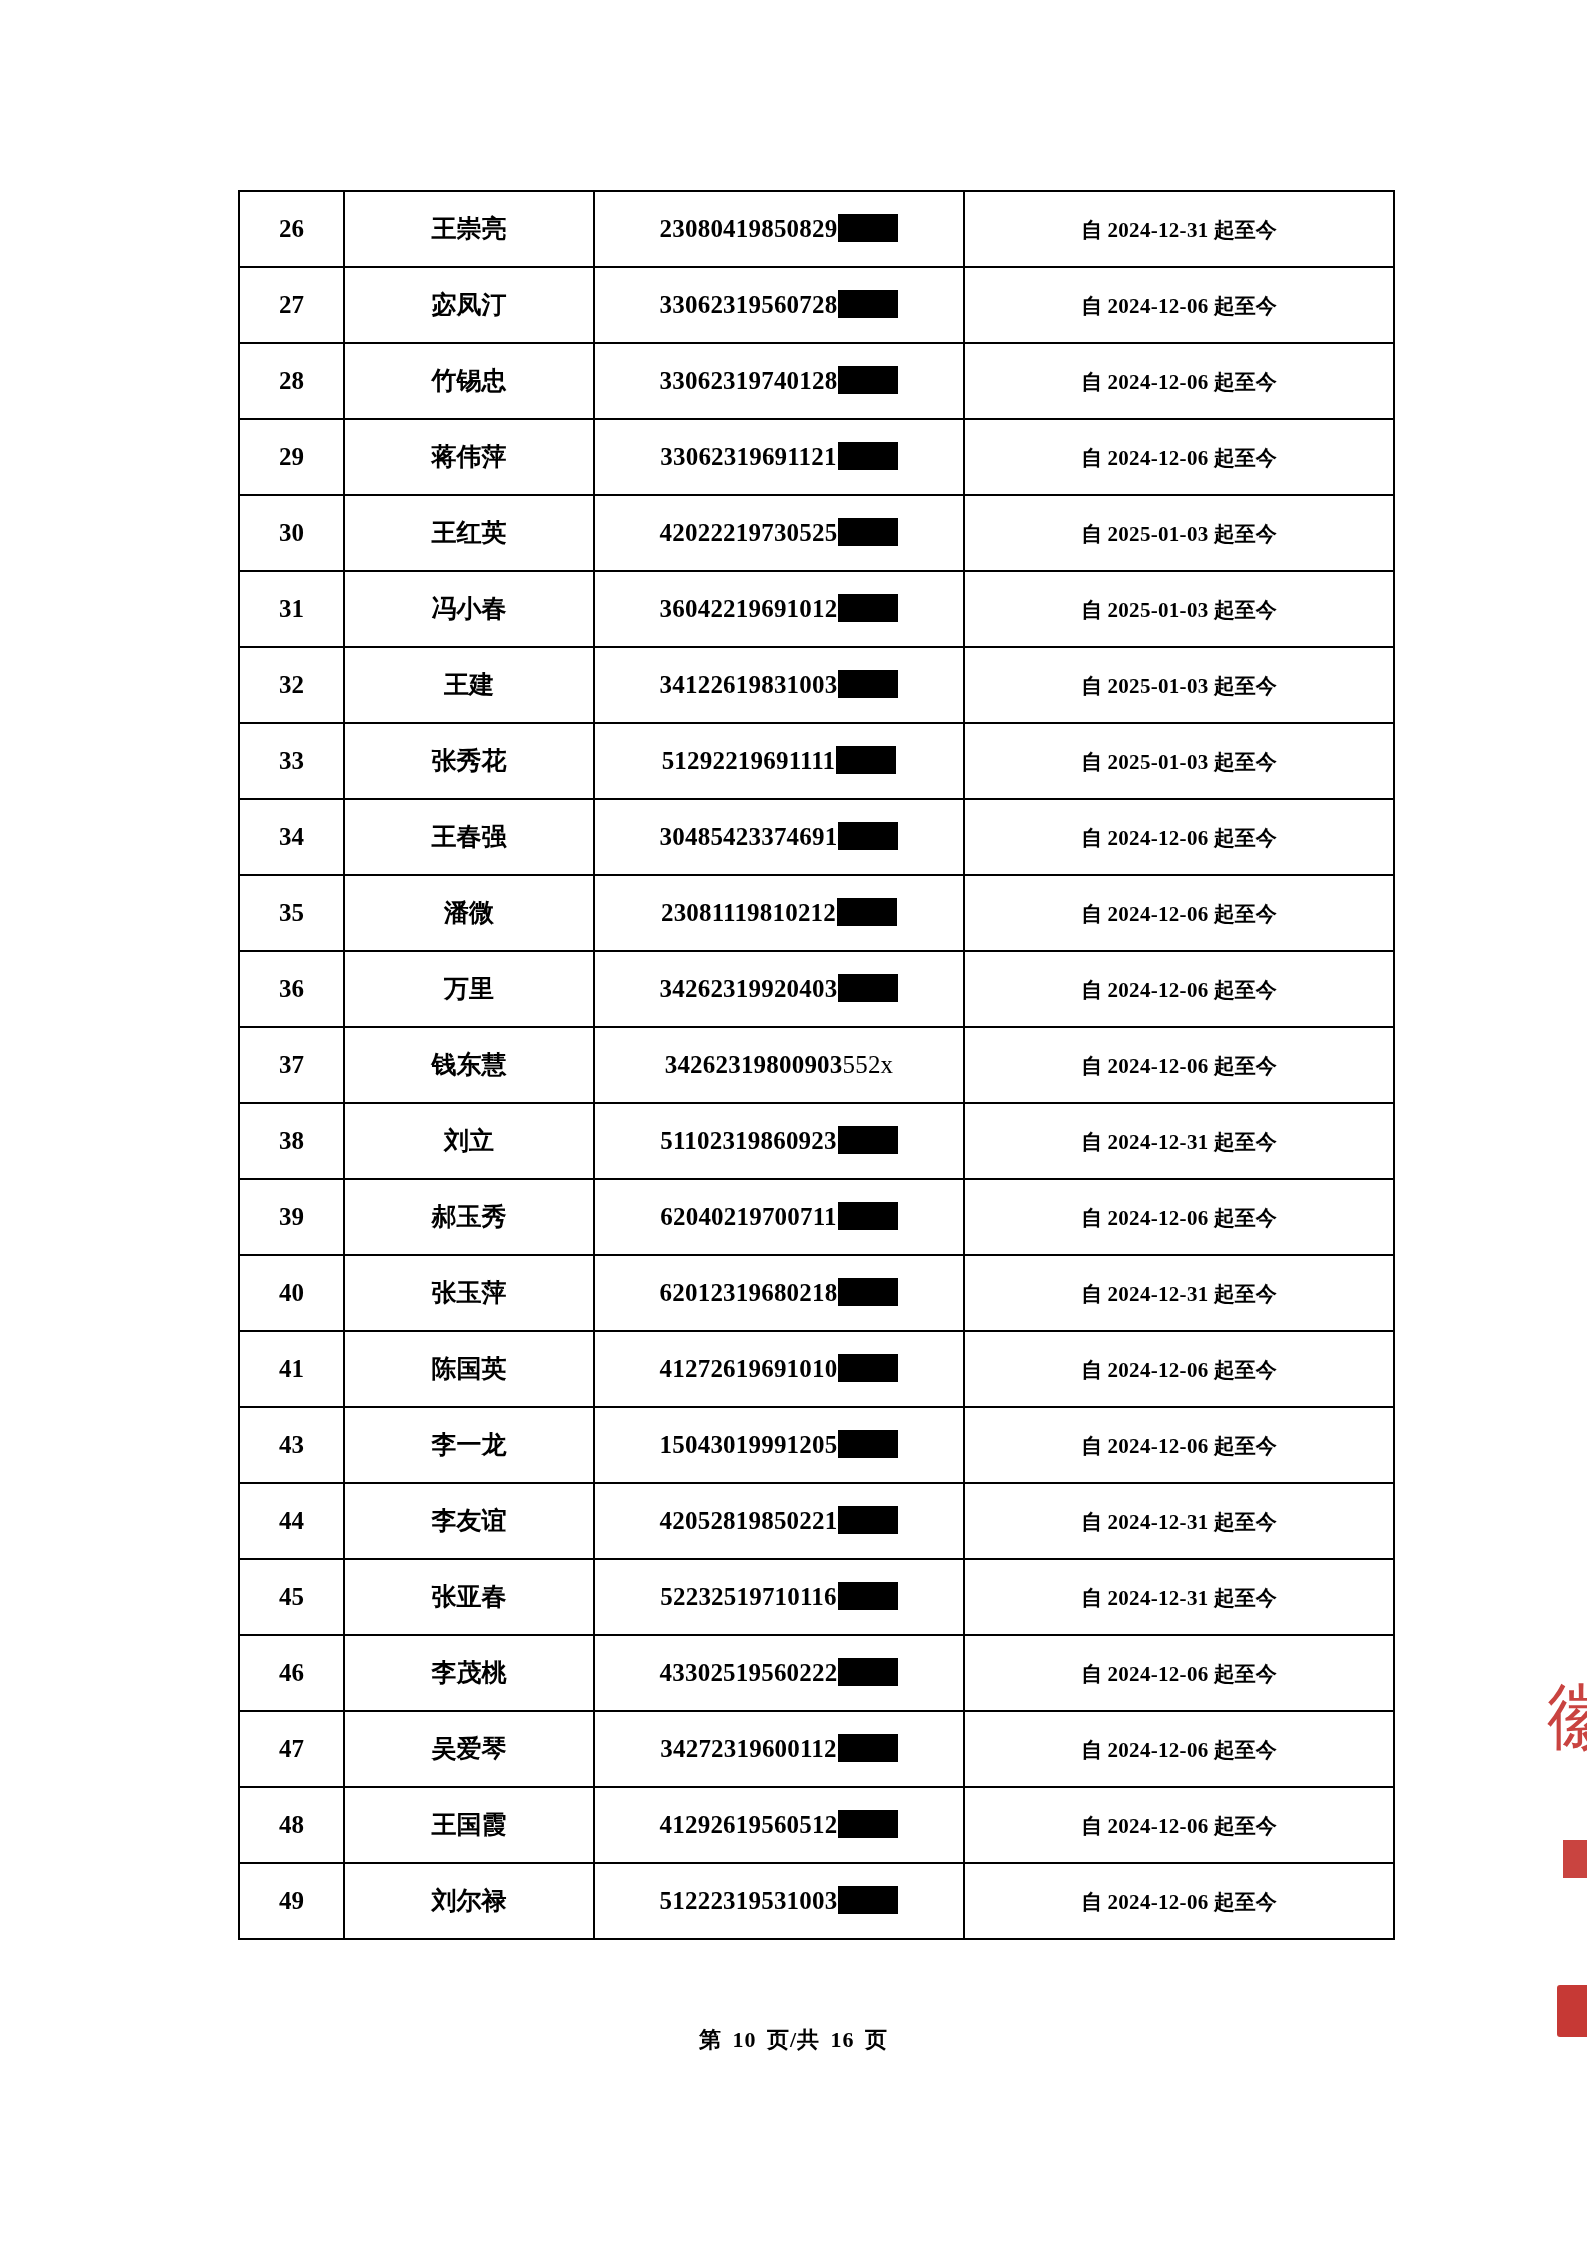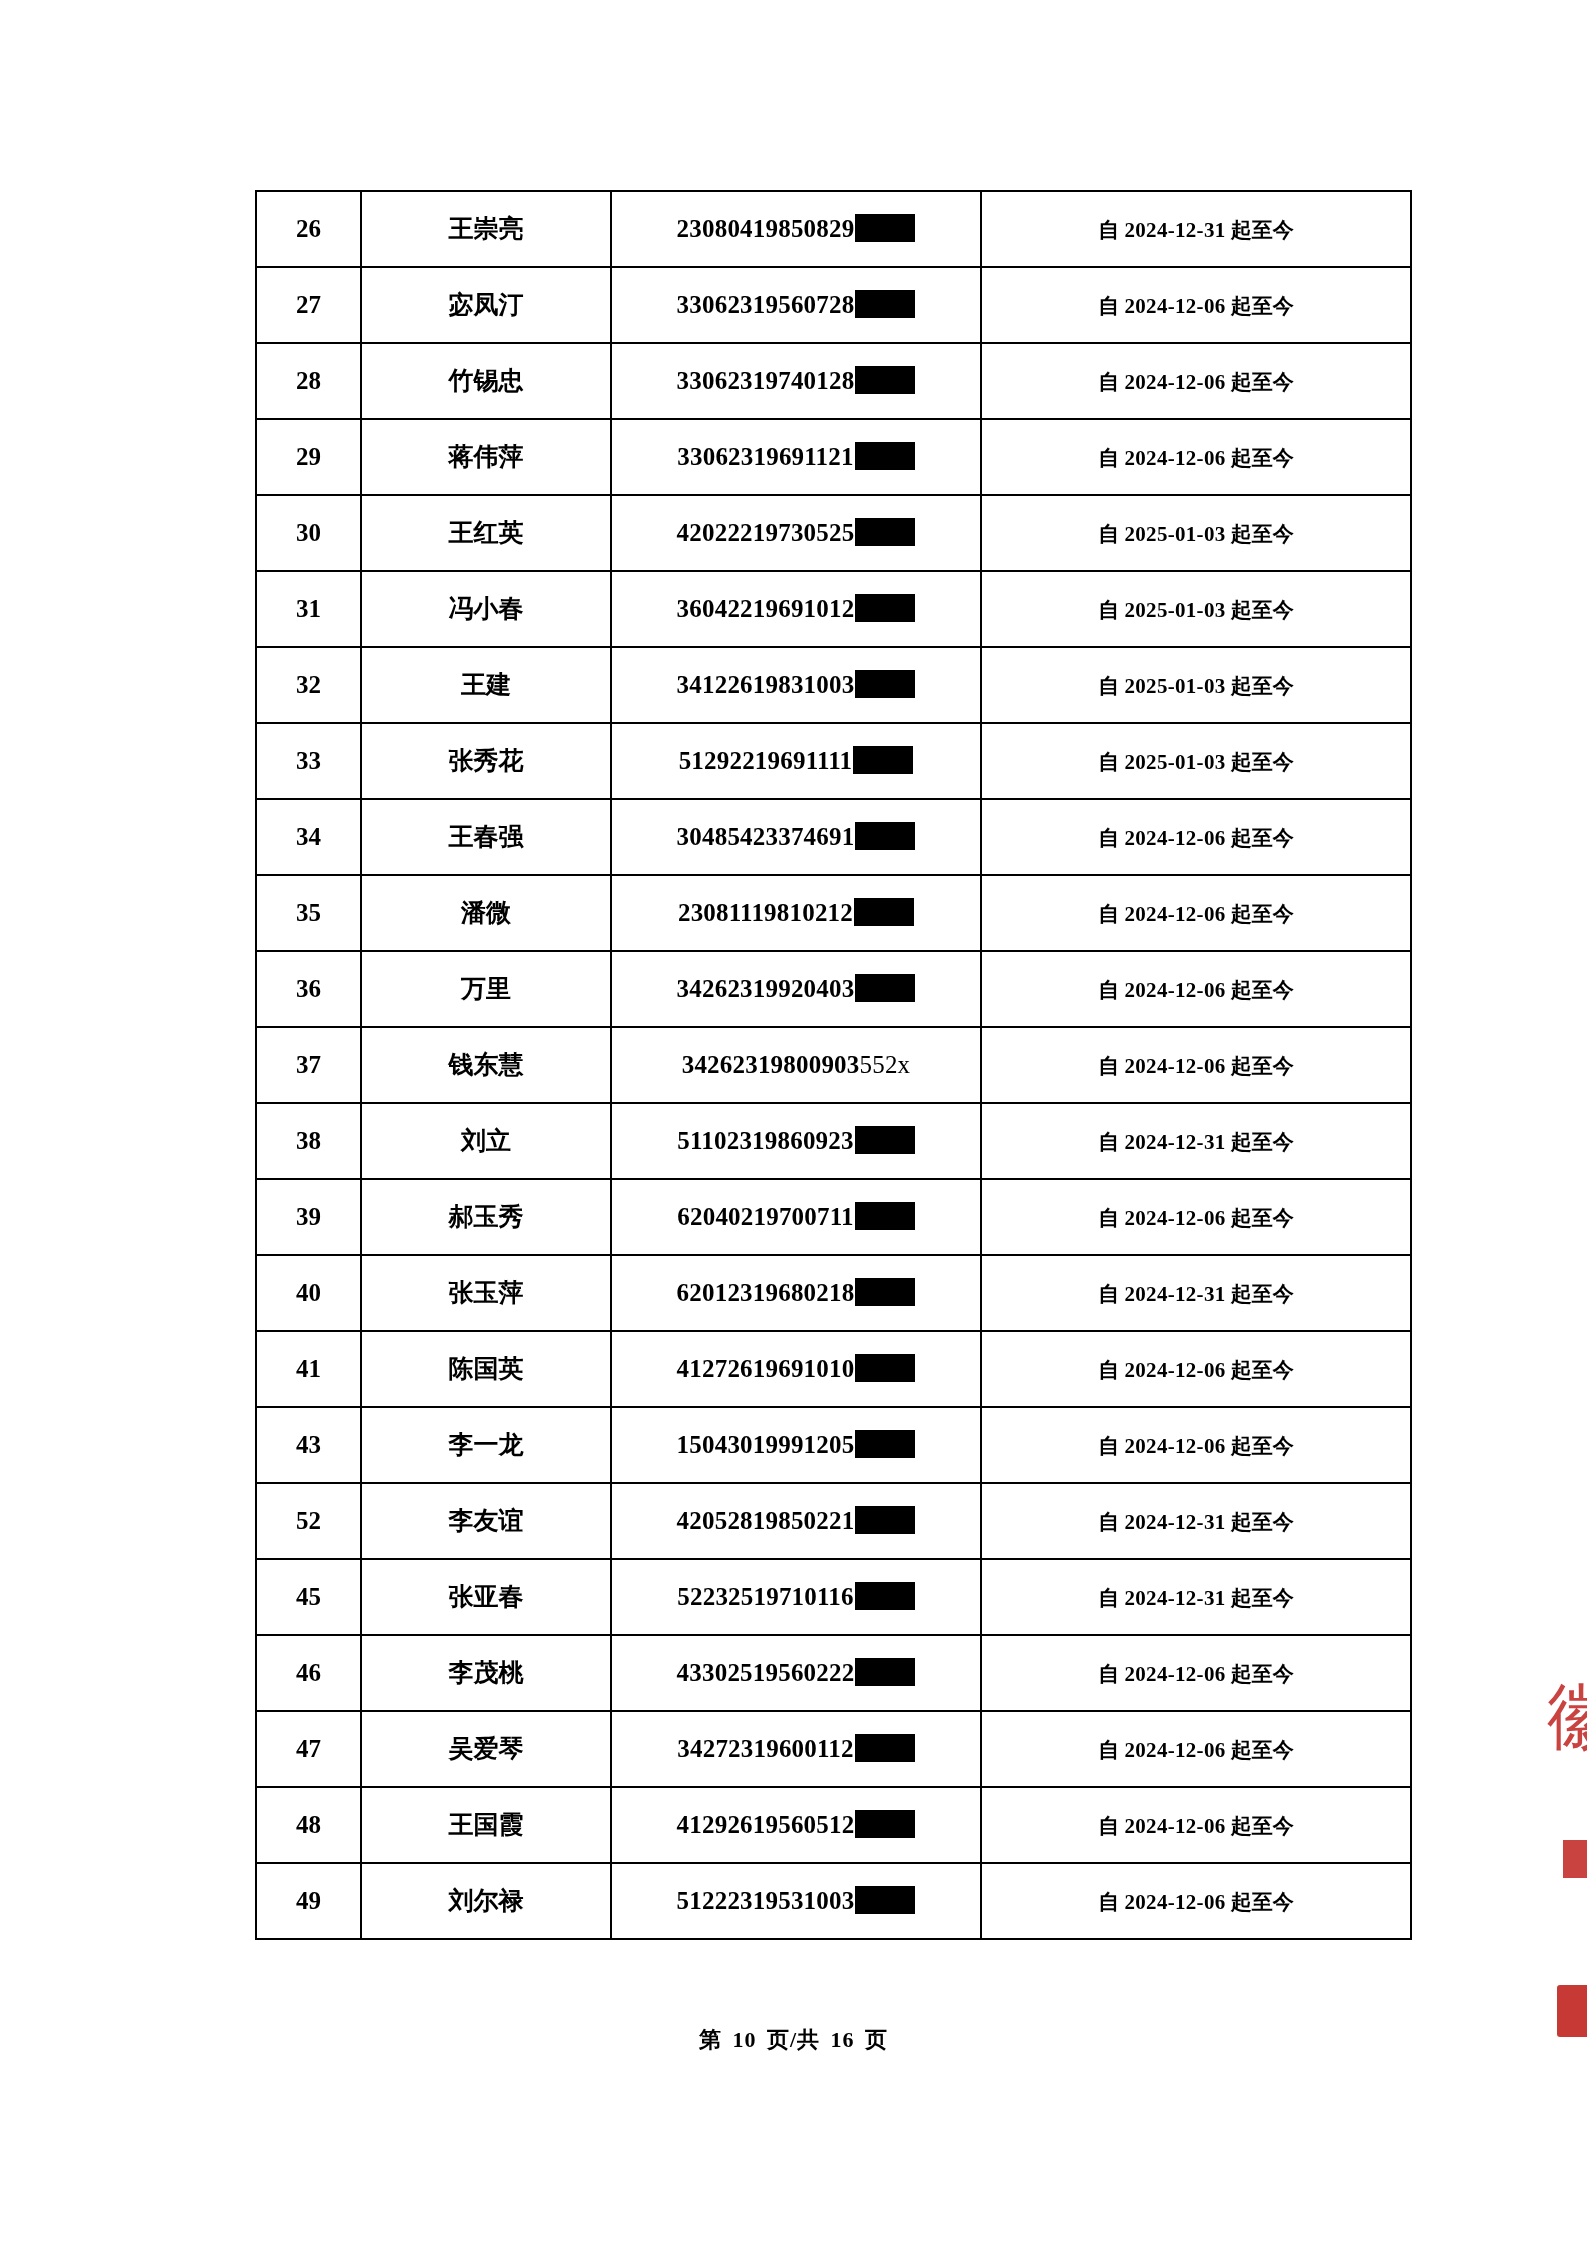--- a/index.html
+++ b/index.html
@@ -22,21 +22,20 @@
     width: 1587px;
     height: 2245px;
   }
   .doc-table {
     position: absolute;
     left: 238px;
     top: 190px;
     width: 1115px;
     border-collapse: collapse;
     table-layout: fixed;
-    margin-left: 17px;
   }
   .doc-table td {
     border: 2px solid #000000;
     height: 74px;
     padding: 0 4px;
     text-align: center;
     vertical-align: middle;
     font-size: 25px;
     font-weight: bold;
     line-height: 1.2;
@@ -224,21 +223,21 @@
           <td class="col-id idcell"><span>41272619691010</span><span class="redact"></span></td>
           <td class="col-period"><span class="period"><span class="lbl">自</span> <span class="date">2024-12-06</span> <span class="lbl">起至今</span></span></td>
         </tr>
         <tr>
           <td class="col-idx">43</td>
           <td class="col-name">李一龙</td>
           <td class="col-id idcell"><span>15043019991205</span><span class="redact"></span></td>
           <td class="col-period"><span class="period"><span class="lbl">自</span> <span class="date">2024-12-06</span> <span class="lbl">起至今</span></span></td>
         </tr>
         <tr>
-          <td class="col-idx">52</td>
+          <td class="col-idx">44</td>
           <td class="col-name">李友谊</td>
           <td class="col-id idcell"><span>42052819850221</span><span class="redact"></span></td>
           <td class="col-period"><span class="period"><span class="lbl">自</span> <span class="date">2024-12-31</span> <span class="lbl">起至今</span></span></td>
         </tr>
         <tr>
           <td class="col-idx">45</td>
           <td class="col-name">张亚春</td>
           <td class="col-id idcell"><span>52232519710116</span><span class="redact"></span></td>
           <td class="col-period"><span class="period"><span class="lbl">自</span> <span class="date">2024-12-31</span> <span class="lbl">起至今</span></span></td>
         </tr>

